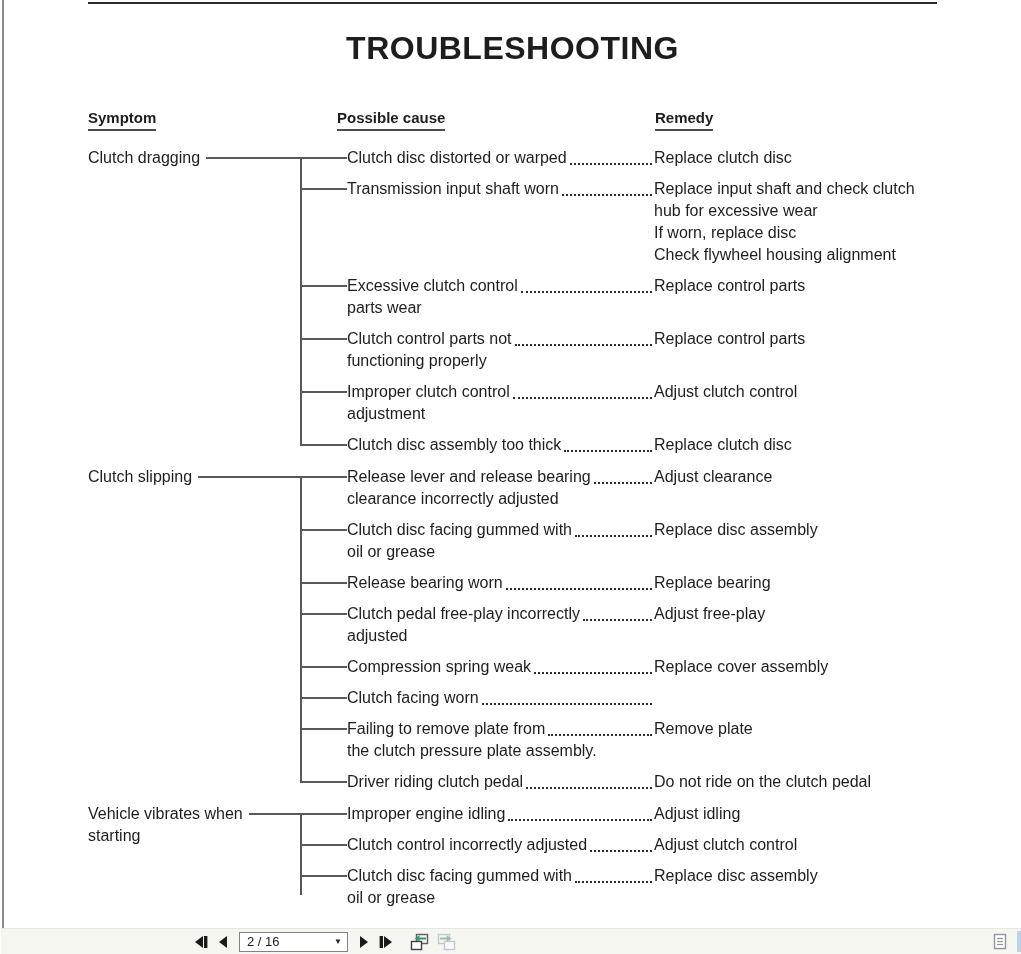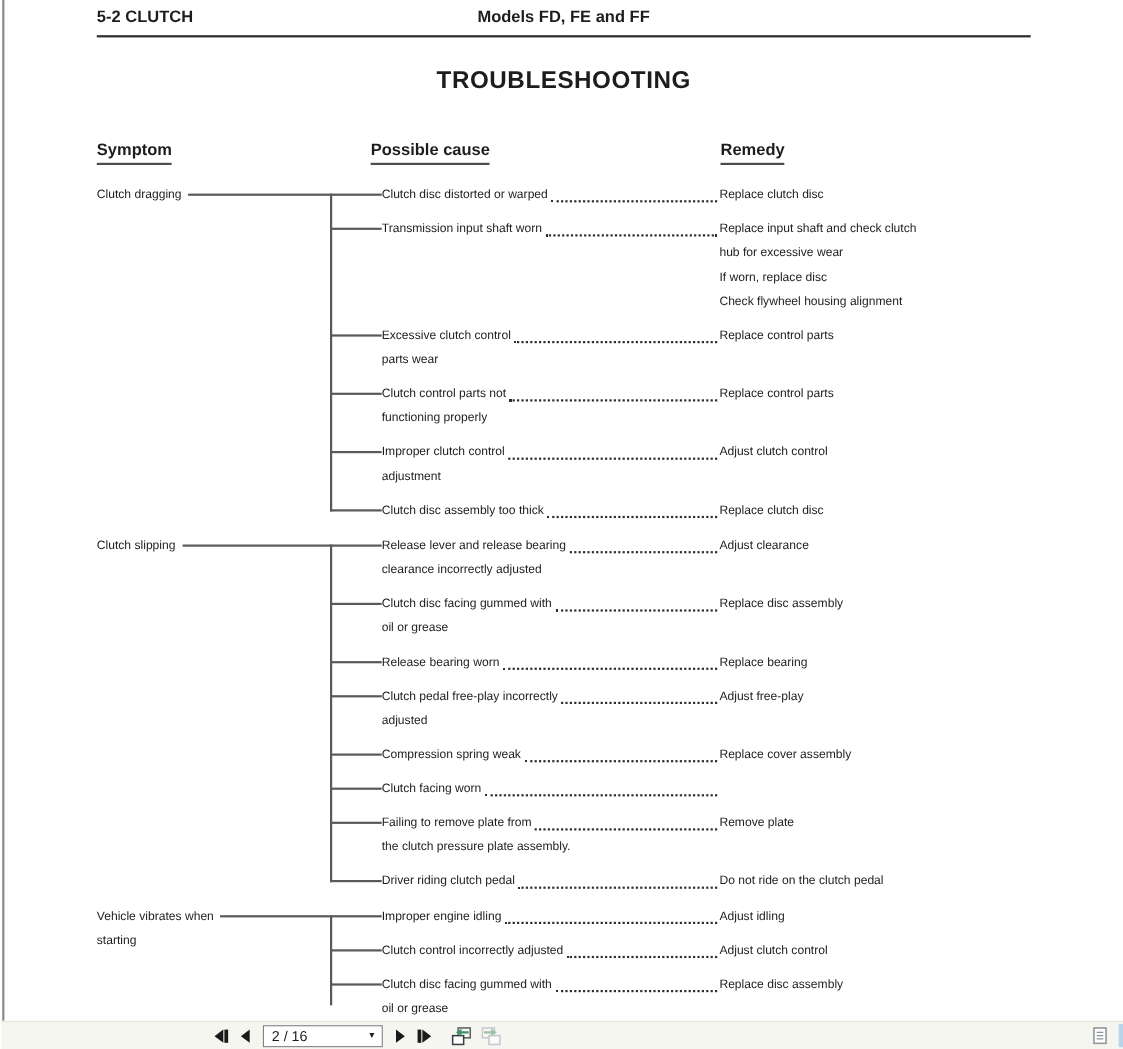--- a/index.html
+++ b/index.html
@@ -14,28 +14,28 @@
     font-family:"Liberation Sans", sans-serif;
   }
   .left-edge{position:absolute;left:2px;top:0;width:2px;height:928px;background:#8a8a8a;}
   .page{position:absolute;left:0;top:0;width:1021px;height:954px;overflow:hidden;}
   .content{margin-left:88px;width:849px;}
   
   .doc-header{position:relative;height:23px;padding-top:7px;font-size:15px;font-weight:bold;}
   .doc-header .sec{position:absolute;left:0;top:7px;}
   .doc-header .models{position:absolute;left:346px;top:7px;}
   .rule{border-top:2.5px solid var(--rule);margin-top:2px;}
-  .title{margin-top:26px;text-align:center;font-size:22px;font-weight:bold;letter-spacing:0.5px;}
+  .title{margin-top:26px;text-align:center;font-size:32px;font-weight:bold;letter-spacing:0.5px;}
   
   .col-headers{position:relative;margin-top:42px;height:22px;font-size:15px;font-weight:bold;}
   .col-headers span{position:absolute;top:0;border-bottom:2px solid #4c4c4c;padding-bottom:3px;}
   .ch-symptom{left:0;} .ch-cause{left:249px;} .ch-remedy{left:567px;text-align:right;}
   
   .sections{margin-top:16px;}
-  .section{position:relative;margin-bottom:10px;font-size:11px;line-height:22px;}
+  .section{position:relative;margin-bottom:10px;font-size:16px;line-height:22px;}
   .rows{margin-left:259px;}
   .row{position:relative;display:flex;margin-bottom:9px;}
   .row::before{content:"";position:absolute;left:-47px;top:10px;width:47px;border-top:2px solid var(--line);}
   .cause{width:305px;flex:none;}
   .cause-line.first{display:flex;}
   .cause-line.first .ctext{white-space:nowrap;}
   .leader{flex:1;margin-left:3px;height:16px;border-bottom:2px dotted #2e2e2e;min-width:10px;}
   .remedy{flex:1;padding-left:2px;}
   .symptom{position:absolute;left:0;top:0;width:212px;display:flex;align-items:flex-start;}
   .symptom-line{flex:1;border-top:2px solid var(--line);margin-top:10px;margin-left:6px;min-width:8px;}
@@ -58,24 +58,20 @@
   .view-btns{display:flex;align-items:center;margin-left:8px;}
   .doc-icon-btn{position:absolute;right:14px;top:4px;background:none;border:none;padding:0;cursor:pointer;}
   .blue-sliver{position:absolute;right:0;bottom:2px;width:5px;height:21px;background:var(--scroll-blue);}
 </style>
 </head>
 <body>
 
 <div class="page">
   <div class="left-edge"></div>
   <div class="content">
-    <div class="doc-header">
-      <span class="sec">5-2 CLUTCH</span>
-      <span class="models">Models FD, FE and FF</span>
-    </div>
     <div class="rule"></div>
     <div class="title">TROUBLESHOOTING</div>
     <div class="col-headers">
       <span class="ch-symptom">Symptom</span>
       <span class="ch-cause">Possible cause</span>
       <span class="ch-remedy">Remedy</span>
     </div>
     <div class="sections">
         <div class="section">
           <div class="symptom">

